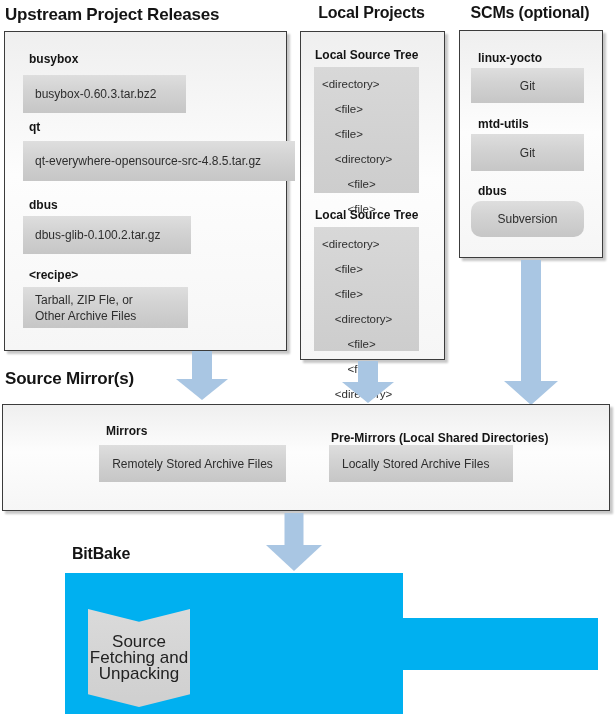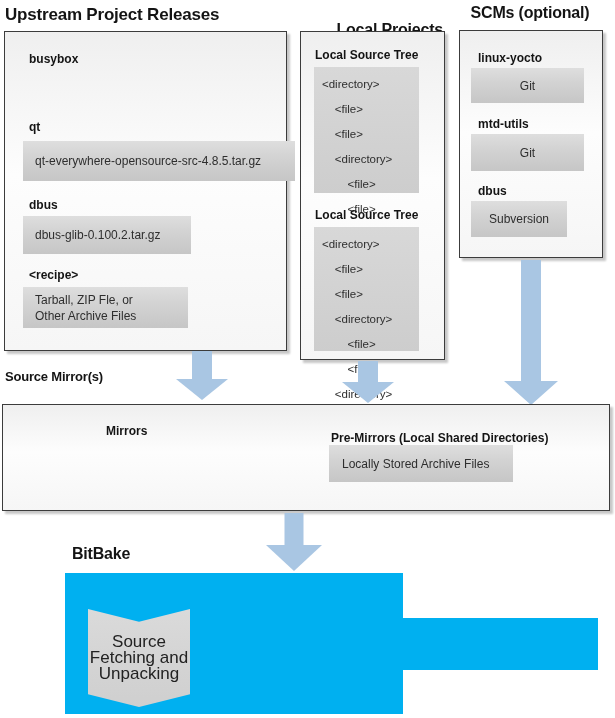--- a/index.html
+++ b/index.html
@@ -7,23 +7,23 @@
     --arrow-blue:#a9c6e3;
     --panel-border:#3c3c3c;
   }
   html,body{margin:0;padding:0;background:#ffffff;}
   body{font-family:"Liberation Sans",sans-serif;}
   .stage{position:relative;width:615px;height:718px;overflow:hidden;background:#fff;}
 
   
   .title{position:absolute;font-weight:bold;color:#141414;font-size:16px;letter-spacing:-0.2px;}
   .t-upstream{left:5px;top:5px;font-size:17px;}
-  .t-local{left:300px;top:21px;width:143px;text-align:right;}
+  .t-local{left:300px;top:4px;width:143px;text-align:center;}
   .t-scms{left:459px;top:4px;width:142px;text-align:center;}
-  .t-mirrors{left:5px;top:369px;font-size:13px;}
+  .t-mirrors{left:5px;top:369px;font-size:17px;}
   .t-bitbake{left:72px;top:545px;}
 
   
   .panel{position:absolute;box-sizing:border-box;border:1.5px solid var(--panel-border);
          background:linear-gradient(180deg,#efefef 0%,#fdfdfd 45%,#f6f6f6 100%);
          box-shadow:2.5px 2.5px 2px rgba(0,0,0,0.22);}
   .p-upstream{left:4px;top:31px;width:283px;height:320px;}
   .p-local{left:300px;top:31px;width:145px;height:329px;}
   .p-scms{left:459px;top:30px;width:144px;height:228px;}
   .p-mirrors{left:2px;top:404px;width:608px;height:107px;}
@@ -43,21 +43,21 @@
 
   
   .lp-l0{left:14px;top:16px;} .lp-l1{left:14px;top:176px;}
   .tree{position:absolute;left:13px;width:105px;background:linear-gradient(180deg,#d8d8d8,#cdcdcd);
         font-size:11.5px;line-height:25px;color:#2e2e2e;white-space:pre;padding:5px 0 0 8px;box-sizing:border-box;}
   .lp-t0{top:35px;height:126px;} .lp-t1{top:195px;height:124px;}
 
   
   .sc-l0{left:18px;top:20px;} .sc-b0{left:11px;top:37px;width:113px;height:35px;}
   .sc-l1{left:18px;top:86px;} .sc-b1{left:11px;top:103px;width:113px;height:37px;}
-  .sc-l2{left:18px;top:153px;}.sc-b2{left:11px;top:170px;width:96px;height:36px;}
+  .sc-l2{left:18px;top:153px;}.sc-b2{left:11px;top:170px;width:113px;height:36px;border-radius:10px;}
 
   
   .mi-l0{left:103px;top:19px;} .mi-b0{left:96px;top:40px;width:187px;height:37px;}
   .mi-l1{left:301px;top:26px;padding-left:27px;} .mi-b1{left:294px;top:40px;width:184px;height:37px;padding-left:13px;box-sizing:border-box;margin-left:32px;}
 
   
   .arrow{position:absolute;}
   .arrow .shaft{position:absolute;top:0;left:50%;transform:translateX(-50%);width:20px;background:var(--arrow-blue);}
   .arrow .head{position:absolute;bottom:0;left:50%;transform:translateX(-50%);width:0;height:0;}
   .a-upstream{left:176px;top:351px;width:52px;height:49px;}
@@ -86,20 +86,21 @@
 <body>
 
 <div class="stage">
 
   <div class="title t-upstream">Upstream Project Releases</div>
   <div class="title t-local">Local Projects</div>
   <div class="title t-scms">SCMs (optional)</div>
 
   <div class="panel p-upstream">
     <div class="lbl up-l0">busybox</div>
+    <div class="gbox padded up-b0">busybox-0.60.3.tar.bz2</div>
     <div class="lbl up-l1">qt</div>
     <div class="gbox padded up-b1">qt-everywhere-opensource-src-4.8.5.tar.gz</div>
     <div class="lbl up-l2">dbus</div>
     <div class="gbox padded up-b2">dbus-glib-0.100.2.tar.gz</div>
     <div class="lbl up-l3">&lt;recipe&gt;</div>
     <div class="gbox padded up-b3">Tarball, ZIP Fle, or
 Other Archive Files</div>
   </div>
 
   <div class="panel p-local">
@@ -139,20 +140,21 @@
     <div class="head"></div>
   </div>
   <div class="arrow a-scms">
     <div class="shaft"></div>
     <div class="head"></div>
   </div>
 
   <div class="title t-mirrors">Source Mirror(s)</div>
   <div class="panel p-mirrors">
     <div class="lbl mi-l0">Mirrors</div>
+    <div class="gbox center mi-b0">Remotely Stored Archive Files</div>
     <div class="lbl mi-l1">Pre-Mirrors (Local Shared Directories)</div>
     <div class="gbox mi-b1">Locally Stored Archive Files</div>
   </div>
 
   <div class="arrow a-bitbake">
     <div class="shaft"></div>
     <div class="head"></div>
   </div>
 
   <div class="title t-bitbake">BitBake</div>

